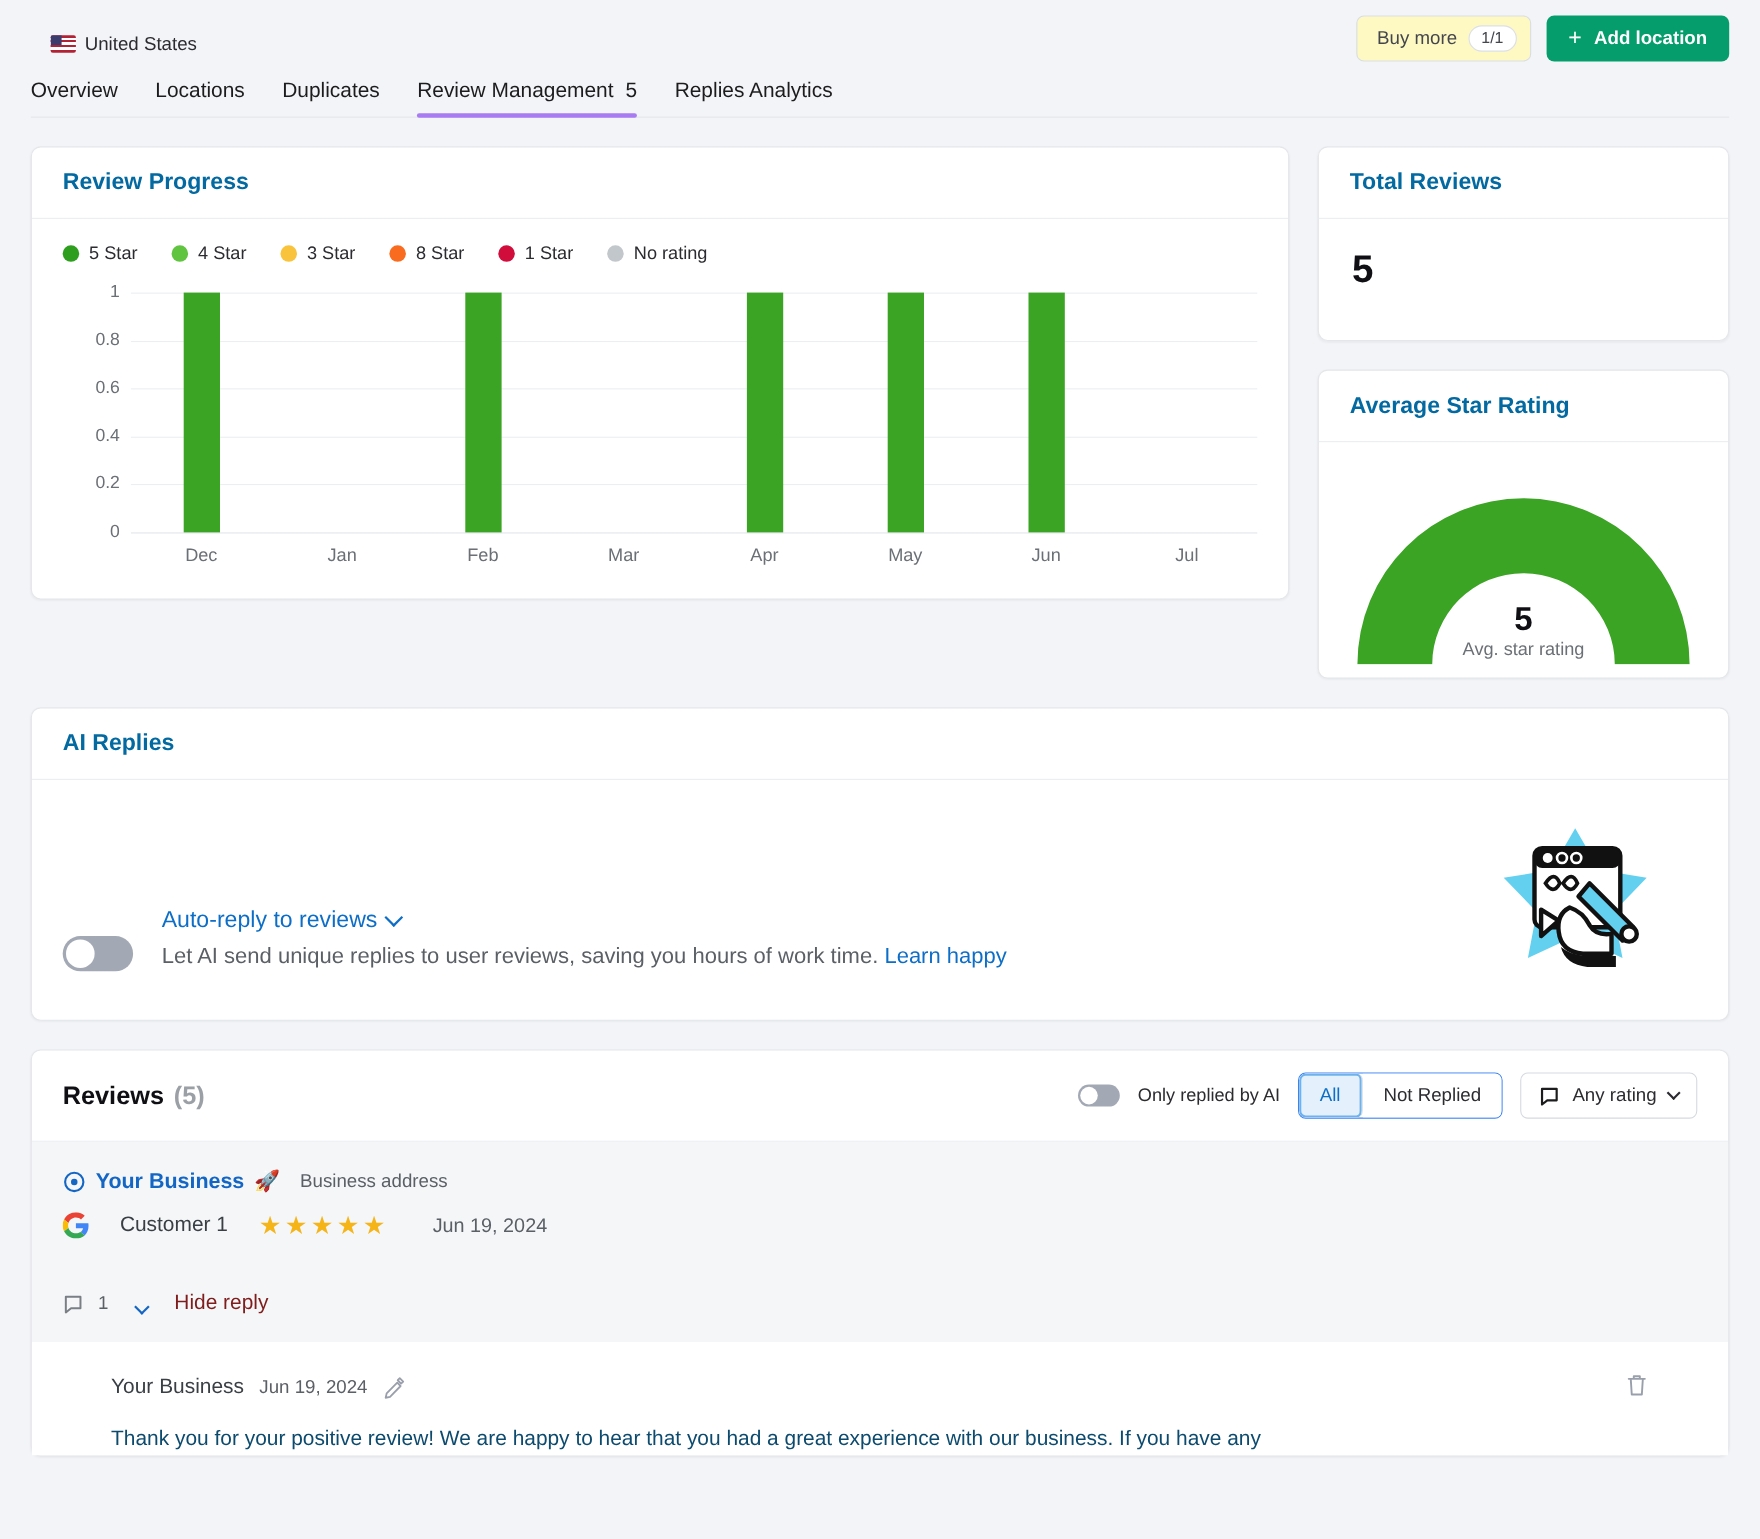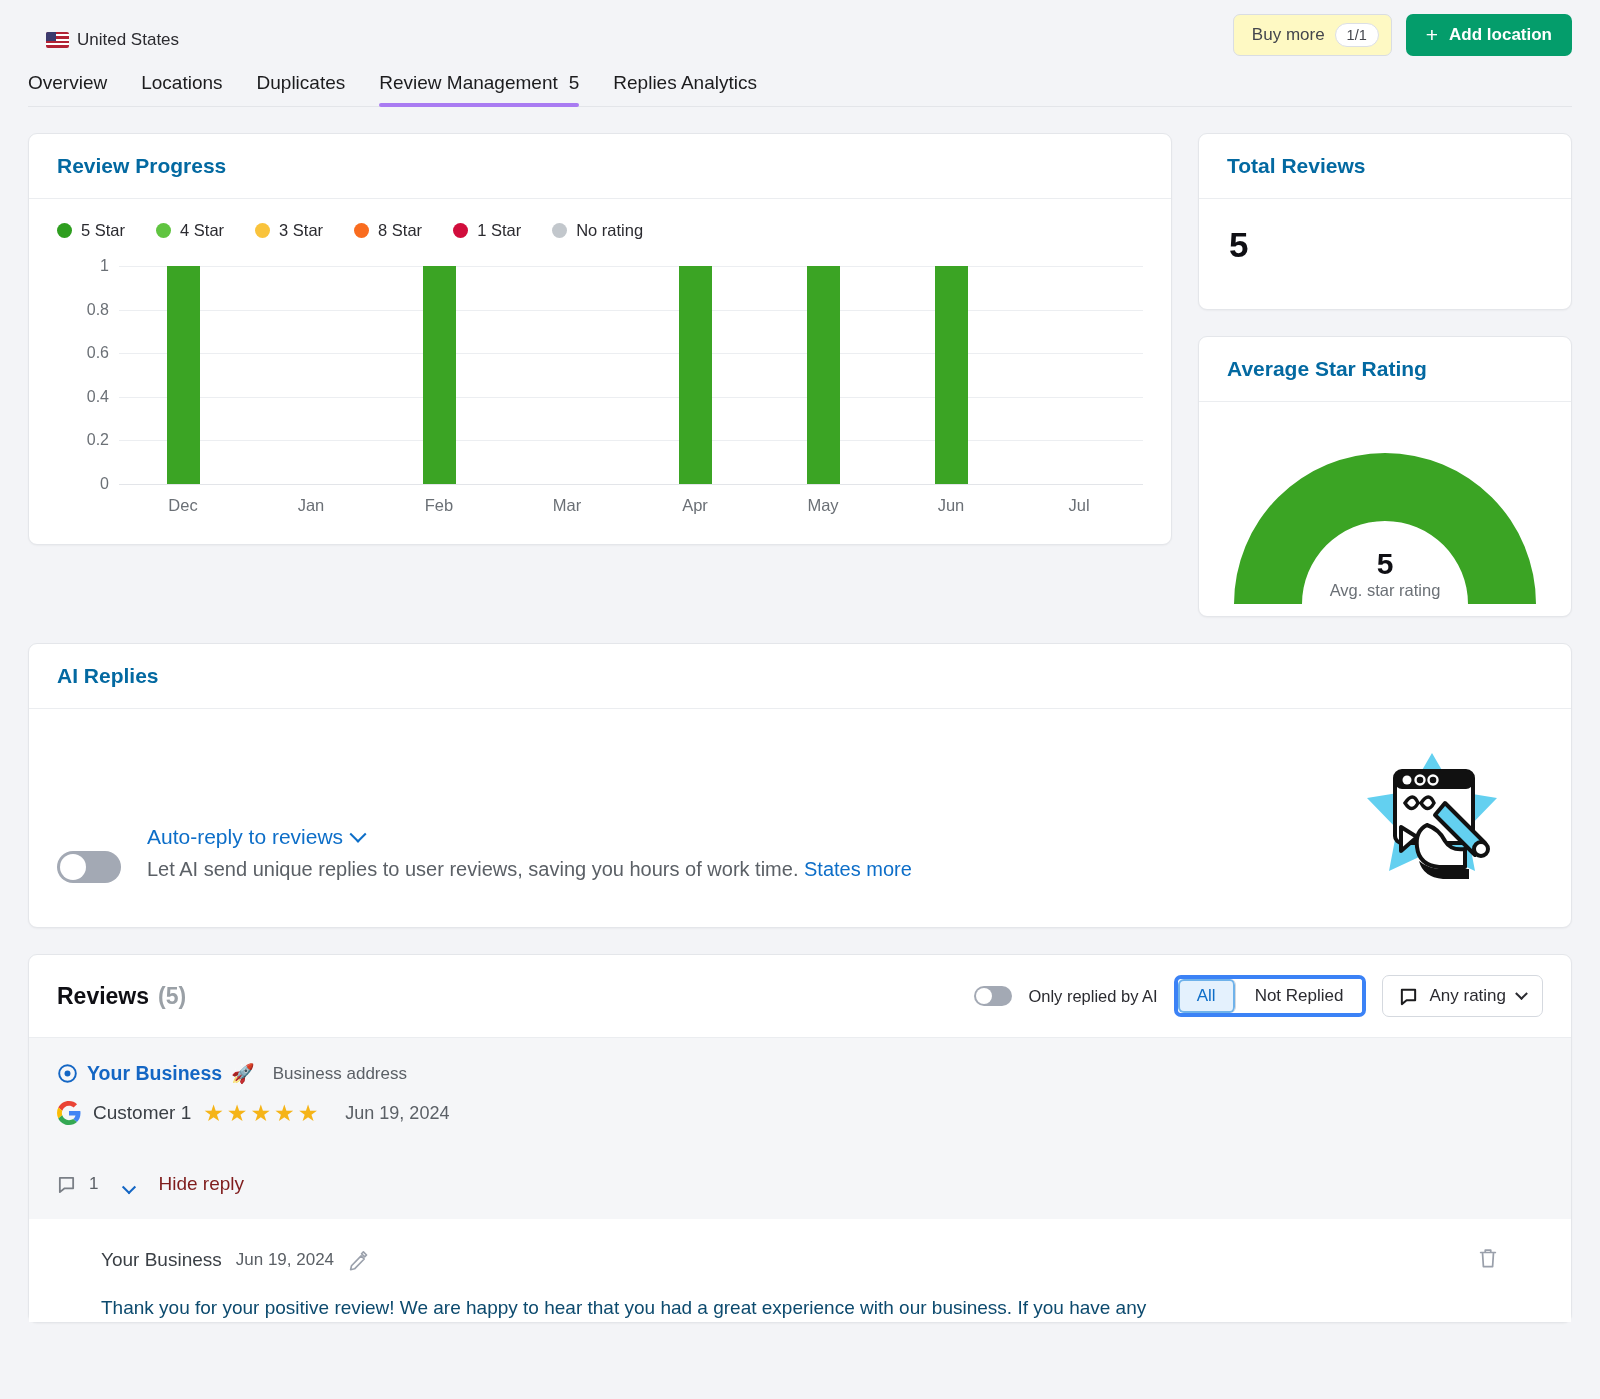--- a/index.html
+++ b/index.html
@@ -380,21 +380,21 @@
     width: 16px; height: 16px;
     border-radius: 50%;
     background: #fff;
   }
   .tool-label {
     font-size: 16.5px;
     color: #2b2b30;
   }
   .seg {
     display: flex;
-    border: 4px solid #3b82f6;
+    border: 1px solid #3b82f6;
     border-radius: 7px;
     overflow: hidden;
     height: 42px;
   }
   .seg-btn {
     padding: 0 19px;
     display: flex;
     align-items: center;
     font-size: 17px;
     color: #2b2b30;
@@ -447,21 +447,21 @@
     cursor: pointer;
   }
   .biz-addr {
     font-size: 17px;
     color: #5b6066;
     margin-left: 9px;
   }
   .cust-row {
     display: flex;
     align-items: center;
-    gap: 12px;
+    gap: 28px;
   }
   .cust-name {
     font-size: 19px;
     color: #3a3f45;
   }
   .stars {
     display: flex;
     gap: 2px;
     font-size: 23px;
     color: #f5b418;
@@ -692,21 +692,21 @@
       <div class="toggle">
         <div class="knob"></div>
       </div>
       <div class="ai-text">
         <div class="ai-link-row">
           <span>Auto-reply to reviews</span>
           <span class="chev"></span>
         </div>
         <div class="ai-desc">
           <span>Let AI send unique replies to user reviews, saving you hours of work time.</span>
-          <a href="#">States more</a>
+          <a href="#">Learn happy</a>
         </div>
       </div>
       <div class="ai-illus">
         <svg viewBox="0 0 150 140" width="150" height="140">
           <path d="M75 10 L97 48 L140 55 L110 86 L118 128 L75 108 L32 128 L40 86 L10 55 L53 48 Z" fill="#63d0f0"></path>
           <rect x="38" y="28" width="78" height="72" rx="7" fill="#fff" stroke="#111" stroke-width="4"></rect>
           <rect x="38" y="28" width="78" height="18" rx="7" fill="#111"></rect>
           <circle cx="50" cy="37" r="4.5" fill="#fff"></circle>
           <circle cx="63" cy="37" r="4.5" fill="#111" stroke="#fff" stroke-width="2.4"></circle>
           <circle cx="76" cy="37" r="4.5" fill="#111" stroke="#fff" stroke-width="2.4"></circle>

